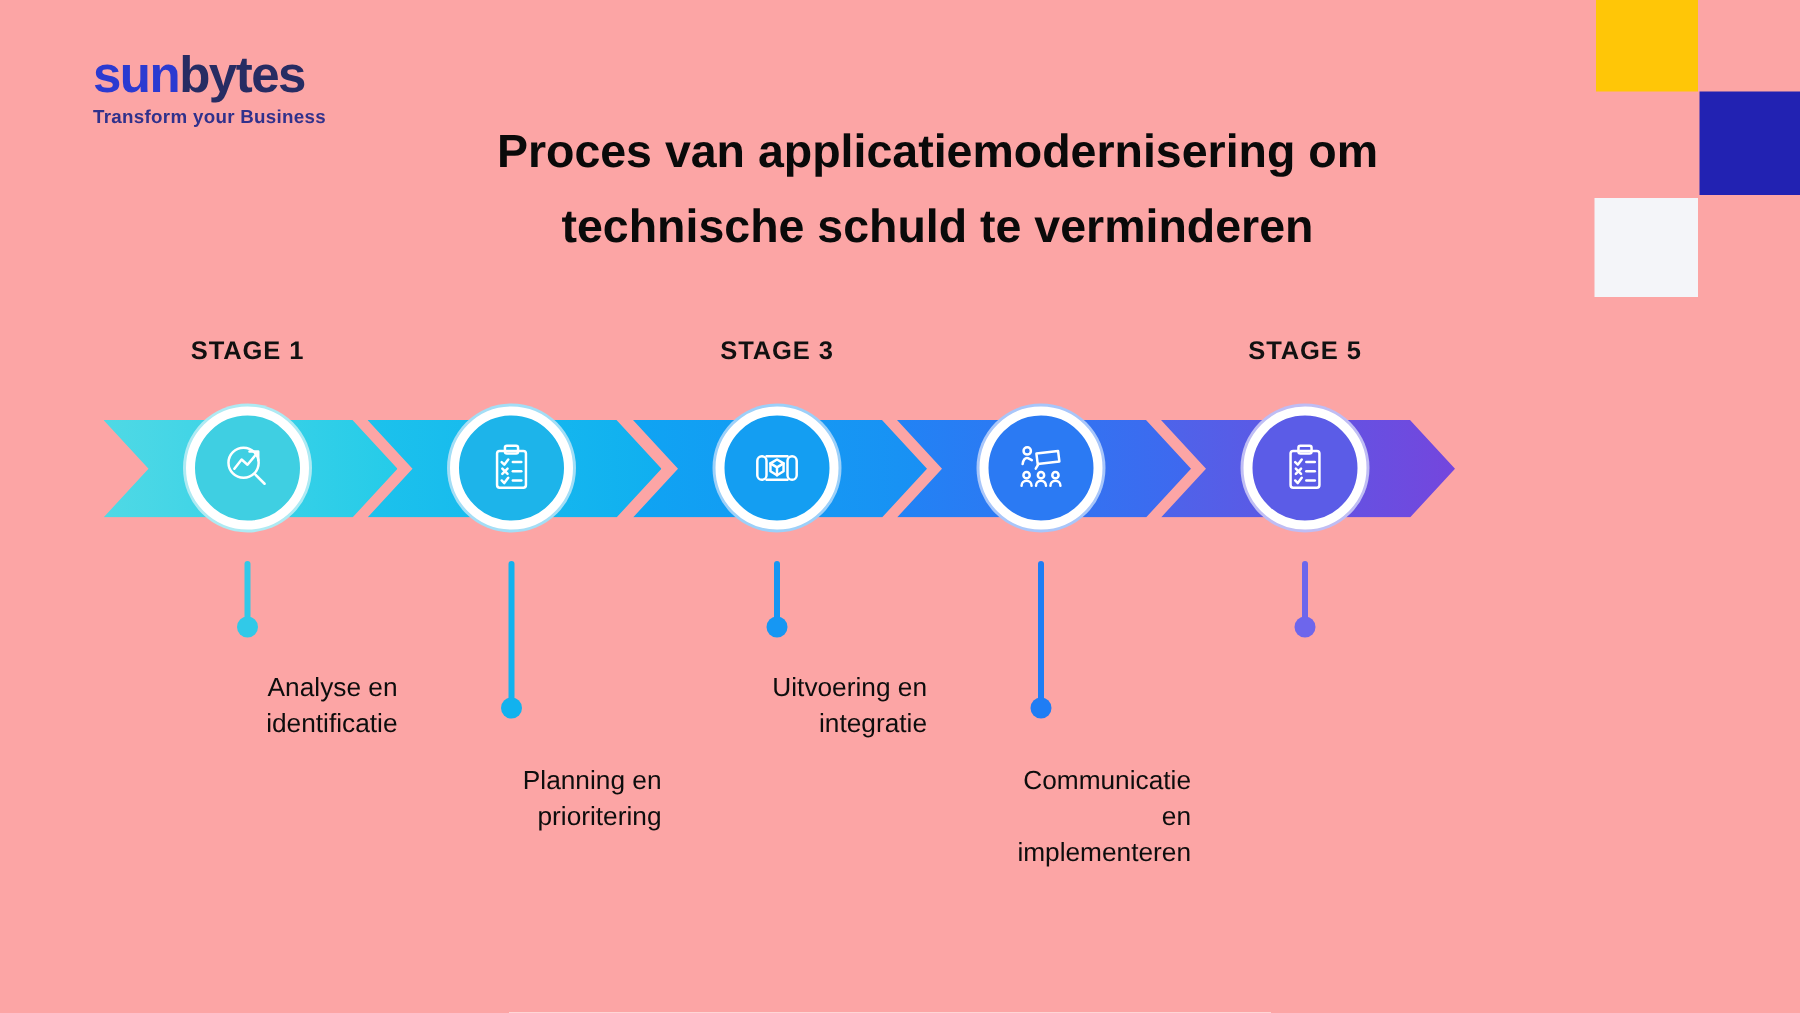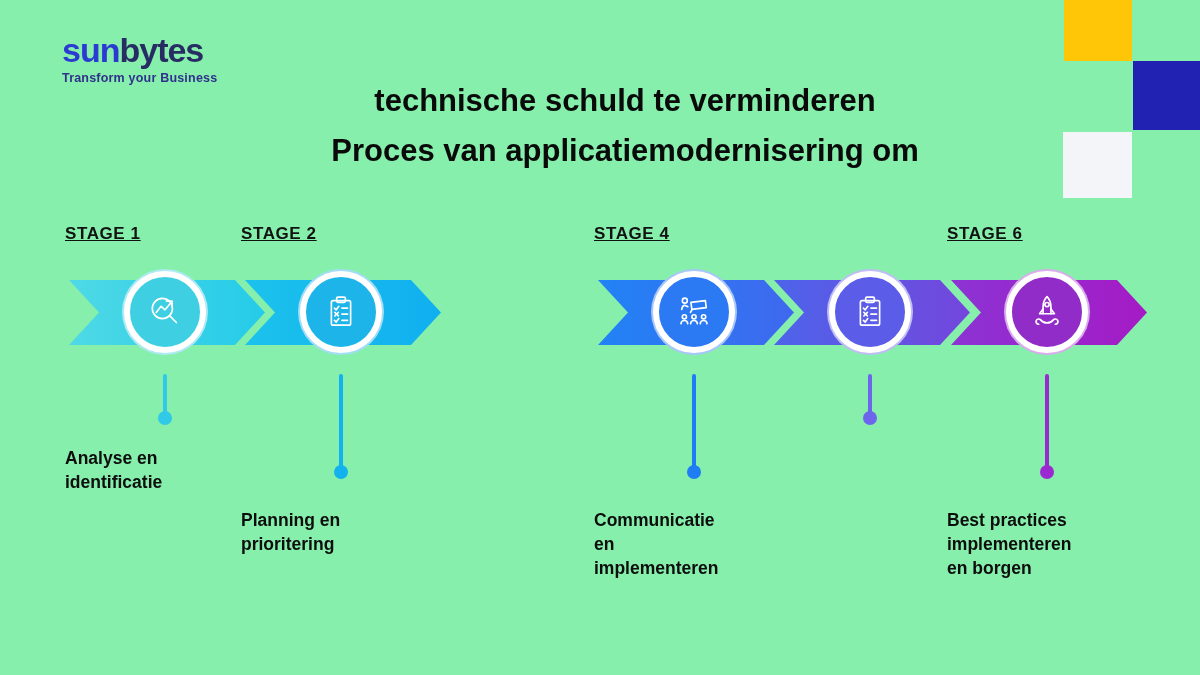--- a/index.html
+++ b/index.html
@@ -1,117 +1,132 @@
 <!DOCTYPE html>
 <html><head>
 <meta charset="utf-8">
 <style>
   html,body{margin:0;padding:0;background:#fff;}
   .canvas{
-    position:relative;width:1200px;height:675px;overflow:hidden;background:#86efac;
+    position:relative;width:1200px;height:675px;overflow:hidden;background:#fca5a5;
     font-family:"Liberation Sans","DejaVu Sans",sans-serif;
   }
   
   .logo{position:absolute;left:62px;top:32px;}
   .wordmark{font-size:34px;font-weight:700;letter-spacing:-1px;line-height:36px;}
   .wordmark .sun{color:var(--logo-primary,#2b3ad1);}
   .wordmark .bytes{color:var(--logo-secondary,#272c63);}
   .tagline{font-size:12.5px;font-weight:700;color:var(--logo-tagline,#30318c);margin-top:3px;letter-spacing:0.2px;}
   
   .title{position:absolute;top:76px;left:120px;width:1010px;text-align:center;color:#0a0a0a;}
   .title div{font-size:31px;font-weight:800;line-height:50px;}
   
   .sq{position:absolute;}
   .sq-yellow{left:1064px;top:0;width:68px;height:61px;background:var(--sq,#ffc607);}
   .sq-blue{left:1133px;top:61px;width:67px;height:69px;background:var(--sq,#2222b2);}
   .sq-light{left:1063px;top:132px;width:69px;height:66px;background:var(--sq,#f4f5f9);}
   
   .stage{position:absolute;top:218px;width:200px;height:420px;left:calc(var(--cx) - 100px);}
-  .stage-label{position:absolute;top:6px;left:0;width:200px;
-    font-size:17px;font-weight:700;letter-spacing:0.6px;color:#111;text-decoration:underline;}
+  .stage-label{position:absolute;top:6px;left:0;width:200px;text-align:center;
+    font-size:17px;font-weight:700;letter-spacing:0.6px;color:#111;}
   .chevron{position:absolute;top:62px;left:4px;width:196px;height:65px;
     background:linear-gradient(90deg,var(--c1),var(--c2));
     clip-path:polygon(0 0,166px 0,100% 50%,166px 100%,0 100%,30px 50%);}
   .circle{position:absolute;top:53px;left:59px;width:70px;height:70px;border-radius:50%;
     background:var(--fill);border:6px solid #fff;box-shadow:0 0 0 2px var(--ring);
     display:flex;align-items:center;justify-content:center;}
   .circle svg{width:42px;height:42px;stroke:#fff;fill:none;stroke-width:1.9;
     stroke-linecap:round;stroke-linejoin:round;}
   .connector{position:absolute;left:98px;top:156px;width:4px;border-radius:2px;background:var(--line);}
   .stage.short .connector{height:42px;}
   .stage.long  .connector{height:96px;}
   .dot{position:absolute;left:93px;width:14px;height:14px;border-radius:50%;background:var(--line);}
   .stage.short .dot{top:193px;}
   .stage.long  .dot{top:247px;}
-  .stage-name{position:absolute;left:0;width:200px;text-align:left;white-space:pre-line;
-    font-size:17.5px;font-weight:700;line-height:24px;color:#0d0d0d;}
+  .stage-name{position:absolute;left:0;width:200px;text-align:right;white-space:pre-line;
+    font-size:17.5px;font-weight:400;line-height:24px;color:#0d0d0d;}
   .stage.short .stage-name{top:228px;}
   .stage.long  .stage-name{top:290px;}
 </style>
 </head>
 <body>
 
 <div class="canvas">
 
   <div class="logo" style="--logo-primary: #2b3ad1; --logo-secondary: #272c63; --logo-tagline: #30318c;">
     <div class="wordmark"><span class="sun">sun</span><span class="bytes">bytes</span></div>
     <div class="tagline">Transform your Business</div>
   </div>
 
   <div class="sq sq-yellow" style="--sq: #ffc607;"></div>
   <div class="sq sq-blue" style="--sq: #2222b2;"></div>
   <div class="sq sq-light" style="--sq: #f4f5f9;"></div>
 
   <div class="title">
+    <div>Proces van applicatiemodernisering om</div>
     <div>technische schuld te verminderen</div>
-    <div>Proces van applicatiemodernisering om</div>
   </div>
 
   <div class="stage short" style="--cx: 165px; --c1: #4fd9e5; --c2: #25cbe9; --fill: #3fcfe2; --ring: #aeeaf3; --line: #31c9e8;">
     <div class="stage-label">STAGE 1</div>
     <div class="chevron"></div>
     <div class="circle">
       <svg viewBox="0 0 48 48">
         <circle cx="21" cy="20" r="11.5"></circle>
         <path d="M29.5 28.5 L37 36"></path>
         <polyline points="14,24.5 19.5,17.5 24,21.5 31.5,12.5"></polyline>
         <polyline points="25.5,11.5 32.2,11.5 32.2,18"></polyline>
       </svg>
     </div>
     <div class="connector"></div>
     <div class="dot"></div>
     <div class="stage-name">Analyse en
 identificatie</div>
   </div>
 
   <div class="stage long" style="--cx: 341px; --c1: #1cc2ec; --c2: #10aff0; --fill: #1db4ea; --ring: #a3def6; --line: #12b2ee;">
-    <div class="stage-label">STAGE 2</div>
     <div class="chevron"></div>
     <div class="circle">
       <svg viewBox="0 0 48 48">
         <rect x="13" y="11" width="22" height="28" rx="2"></rect>
         <rect x="19" y="7" width="10" height="6" rx="1.5"></rect>
         <polyline points="16.5,19.5 18.5,21.5 21.5,17.5"></polyline>
         <line x1="25" y1="19.5" x2="31.5" y2="19.5"></line>
         <line x1="17" y1="24.5" x2="21" y2="28.5"></line>
           <line x1="21" y1="24.5" x2="17" y2="28.5"></line>
         <line x1="25" y1="26.5" x2="31.5" y2="26.5"></line>
         <polyline points="16.5,33.5 18.5,35.5 21.5,31.5"></polyline>
         <line x1="25" y1="33.5" x2="31.5" y2="33.5"></line>
       </svg>
     </div>
     <div class="connector"></div>
     <div class="dot"></div>
     <div class="stage-name">Planning en
 prioritering</div>
   </div>
 
+  <div class="stage short" style="--cx: 518px; --c1: #0fa4f3; --c2: #1990f4; --fill: #149ef2; --ring: #9cd0f9; --line: #1697f3;">
+    <div class="stage-label">STAGE 3</div>
+    <div class="chevron"></div>
+    <div class="circle">
+      <svg viewBox="0 0 48 48">
+        <rect x="9" y="15" width="7" height="18" rx="3.5"></rect>
+        <rect x="32" y="15" width="7" height="18" rx="3.5"></rect>
+        <path d="M16 15 h16 M16 33 h16"></path>
+        <polygon points="24,17.5 29,20.5 29,26.5 24,29.5 19,26.5 19,20.5"></polygon>
+        <path d="M19 20.5 L24 23.5 L29 20.5 M24 23.5 v6"></path>
+      </svg>
+    </div>
+    <div class="connector"></div>
+    <div class="dot"></div>
+    <div class="stage-name">Uitvoering en
+integratie</div>
+  </div>
 
   <div class="stage long" style="--cx: 694px; --c1: #2183f5; --c2: #3f68ef; --fill: #2b7af3; --ring: #a8c6fa; --line: #1f7df4;">
-    <div class="stage-label">STAGE 4</div>
     <div class="chevron"></div>
     <div class="circle">
       <svg viewBox="0 0 48 48">
         <circle cx="13.5" cy="11" r="2.8"></circle>
         <path d="M10 21 c0.5 -3.5 2 -5 4 -4.5 l3 1.5"></path>
         <polygon points="20.5,13 37,11 38,19 21.5,21"></polygon>
         <path d="M22 21 l-2 3.5"></path>
         <circle cx="13" cy="29.5" r="2.4"></circle>
           <path d="M9.2 37.5 a3.8 3.8 0 0 1 7.6 0"></path>
         <circle cx="24" cy="29.5" r="2.4"></circle>
@@ -121,49 +136,33 @@
       </svg>
     </div>
     <div class="connector"></div>
     <div class="dot"></div>
     <div class="stage-name">Communicatie
 en
 implementeren</div>
   </div>
 
   <div class="stage short" style="--cx: 870px; --c1: #4d64ea; --c2: #7446dd; --fill: #5b5ce7; --ring: #bfbdf4; --line: #6d66ec;">
+    <div class="stage-label">STAGE 5</div>
     <div class="chevron"></div>
     <div class="circle">
       <svg viewBox="0 0 48 48">
         <rect x="13" y="11" width="22" height="28" rx="2"></rect>
         <rect x="19" y="7" width="10" height="6" rx="1.5"></rect>
         <polyline points="16.5,19.5 18.5,21.5 21.5,17.5"></polyline>
         <line x1="25" y1="19.5" x2="31.5" y2="19.5"></line>
         <line x1="17" y1="24.5" x2="21" y2="28.5"></line>
           <line x1="21" y1="24.5" x2="17" y2="28.5"></line>
         <line x1="25" y1="26.5" x2="31.5" y2="26.5"></line>
         <polyline points="16.5,33.5 18.5,35.5 21.5,31.5"></polyline>
         <line x1="25" y1="33.5" x2="31.5" y2="33.5"></line>
       </svg>
     </div>
     <div class="connector"></div>
     <div class="dot"></div>
   </div>
 
-  <div class="stage long" style="--cx: 1047px; --c1: #8c33d4; --c2: #a51bc5; --fill: #922cc9; --ring: #d9aceb; --line: #9c28d1;">
-    <div class="stage-label">STAGE 6</div>
-    <div class="chevron"></div>
-    <div class="circle">
-      <svg viewBox="0 0 48 48">
-        <path d="M24 6.5 c3 3 4.5 7 4.5 12 v7.5 h-9 v-7.5 c0 -5 1.5 -9 4.5 -12 z"></path>
-        <circle cx="24" cy="15.5" r="2.4"></circle>
-        <path d="M19.5 20.5 l-4 5.5 h4 M28.5 20.5 l4 5.5 h-4"></path>
-        <path d="M14.5 38 a3 3 0 1 1 2.2 -5 c2 2.5 4.6 3.5 7.3 3.5 s5.3 -1 7.3 -3.5 a3 3 0 1 1 2.2 5"></path>
-      </svg>
-    </div>
-    <div class="connector"></div>
-    <div class="dot"></div>
-    <div class="stage-name">Best practices
-implementeren
-en borgen</div>
-  </div>
 
 </div>
 
 </body></html>

